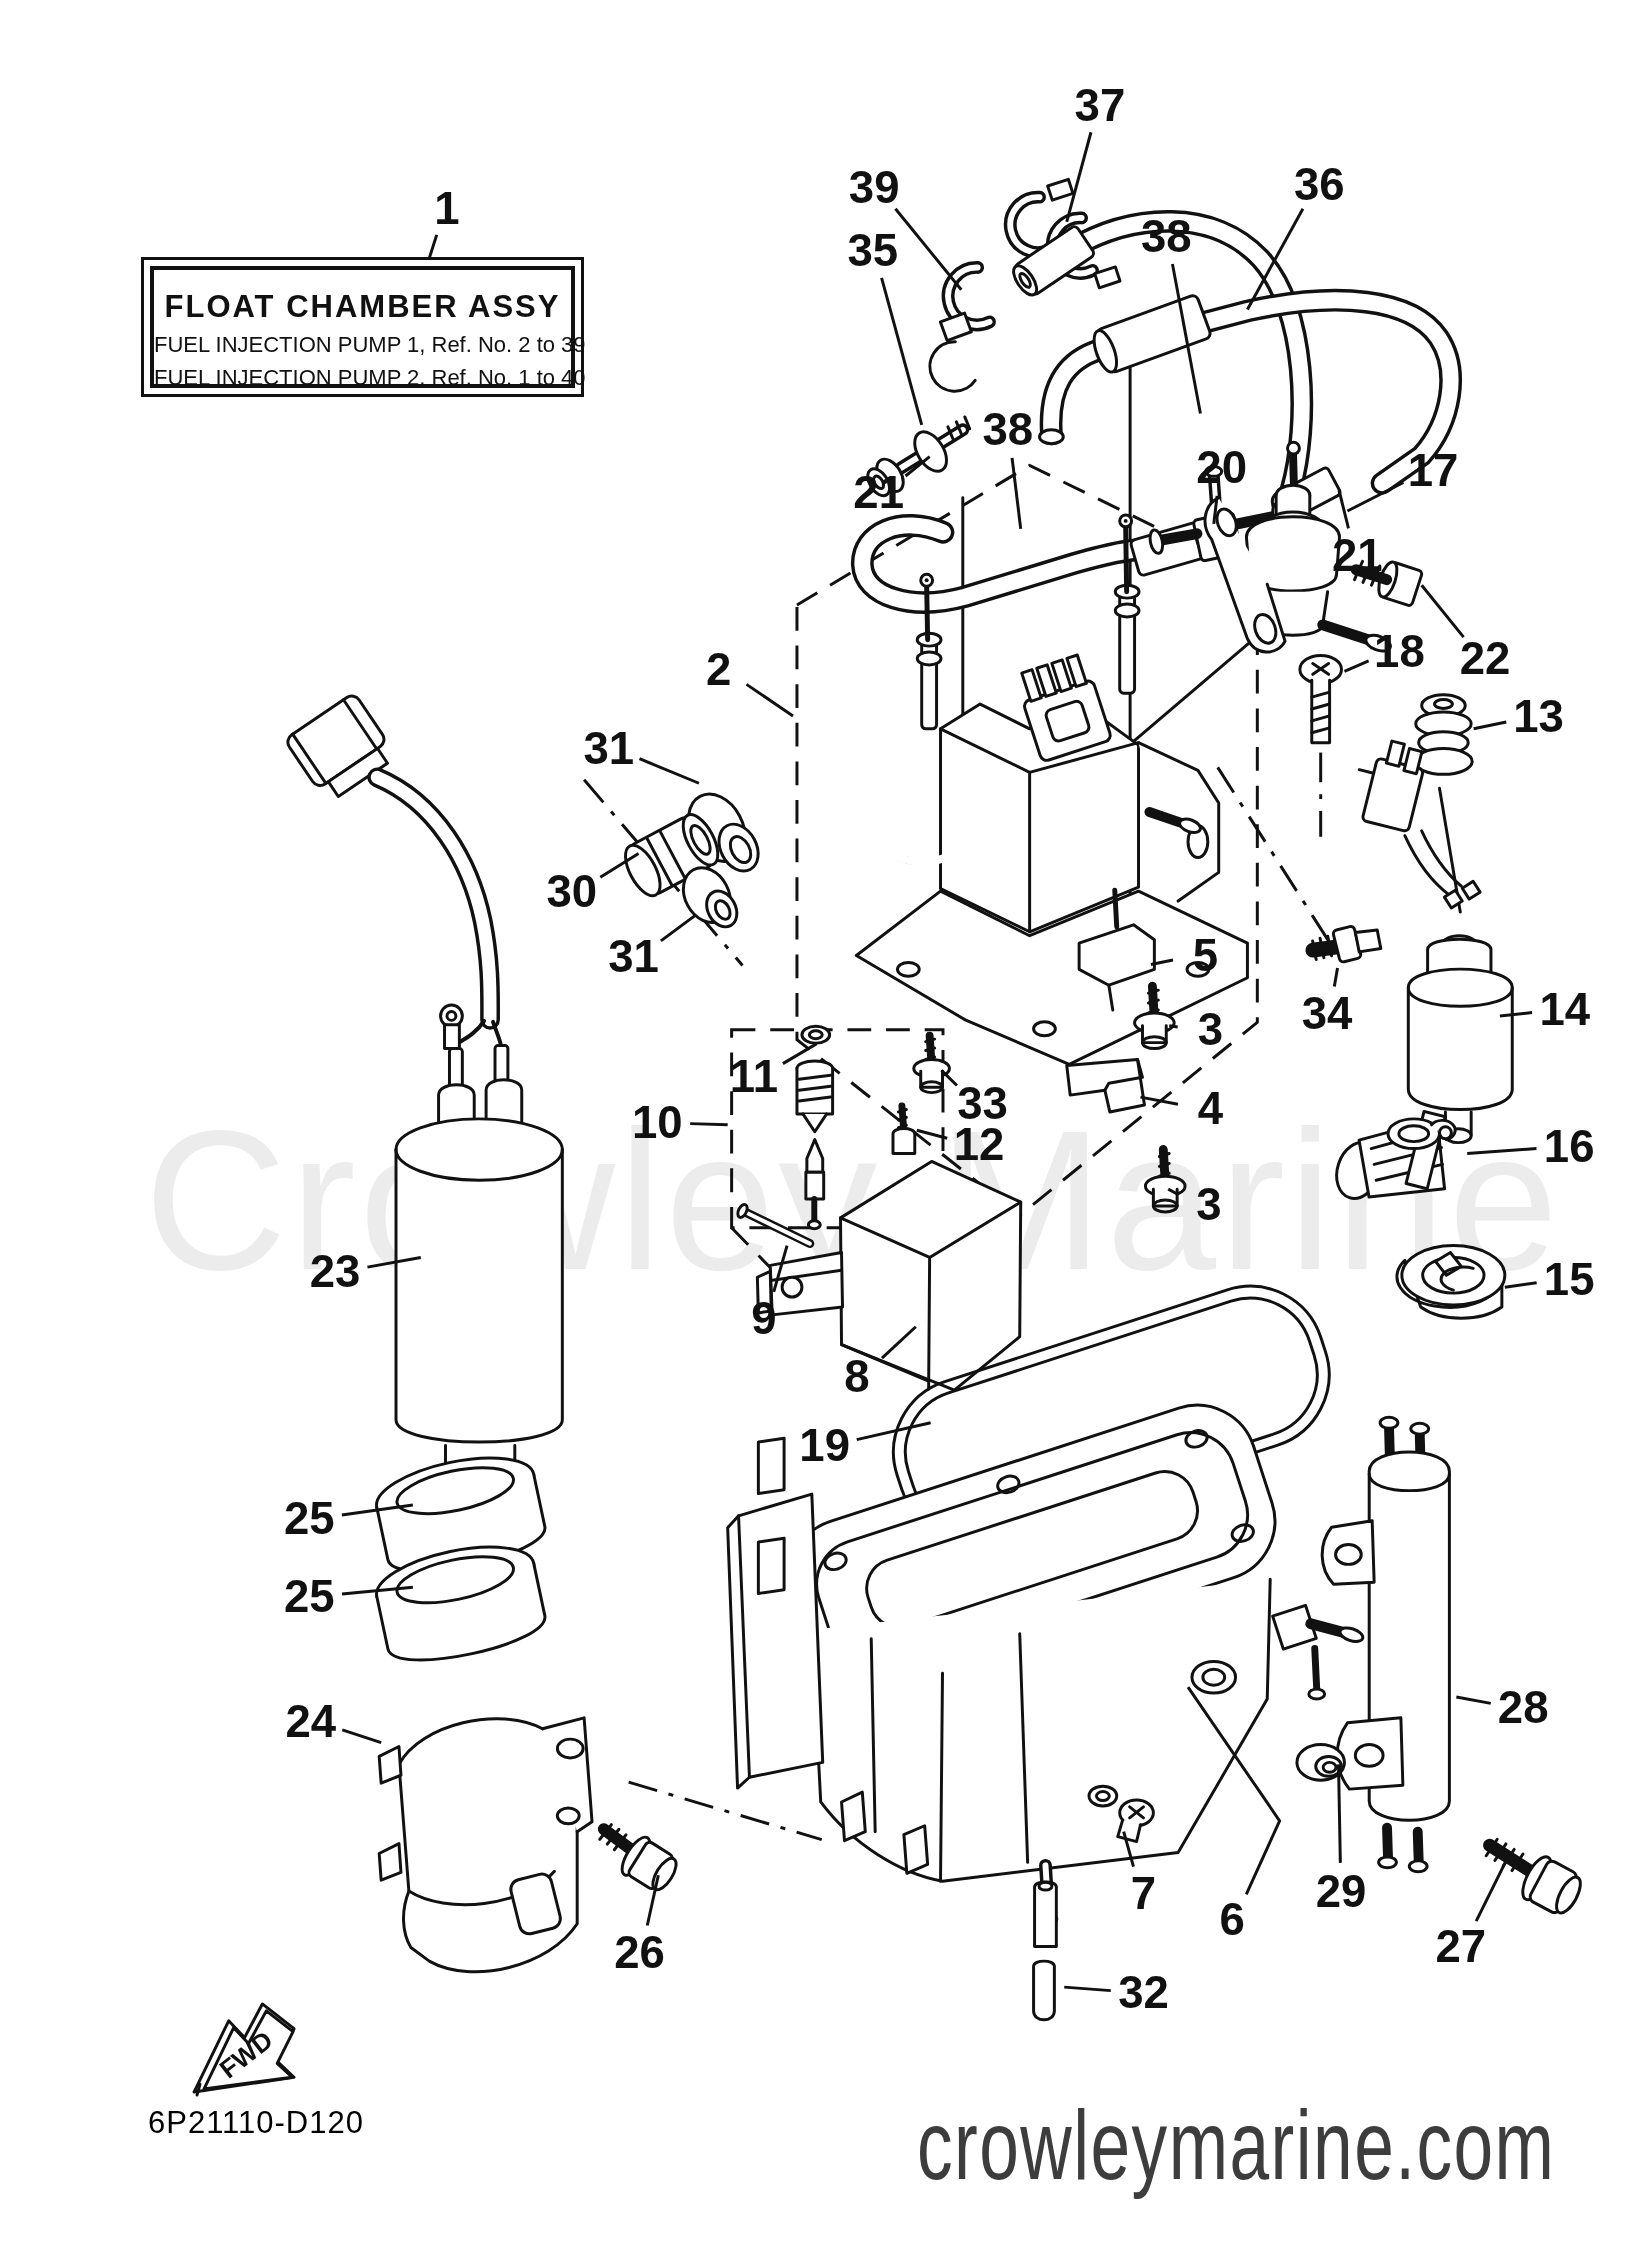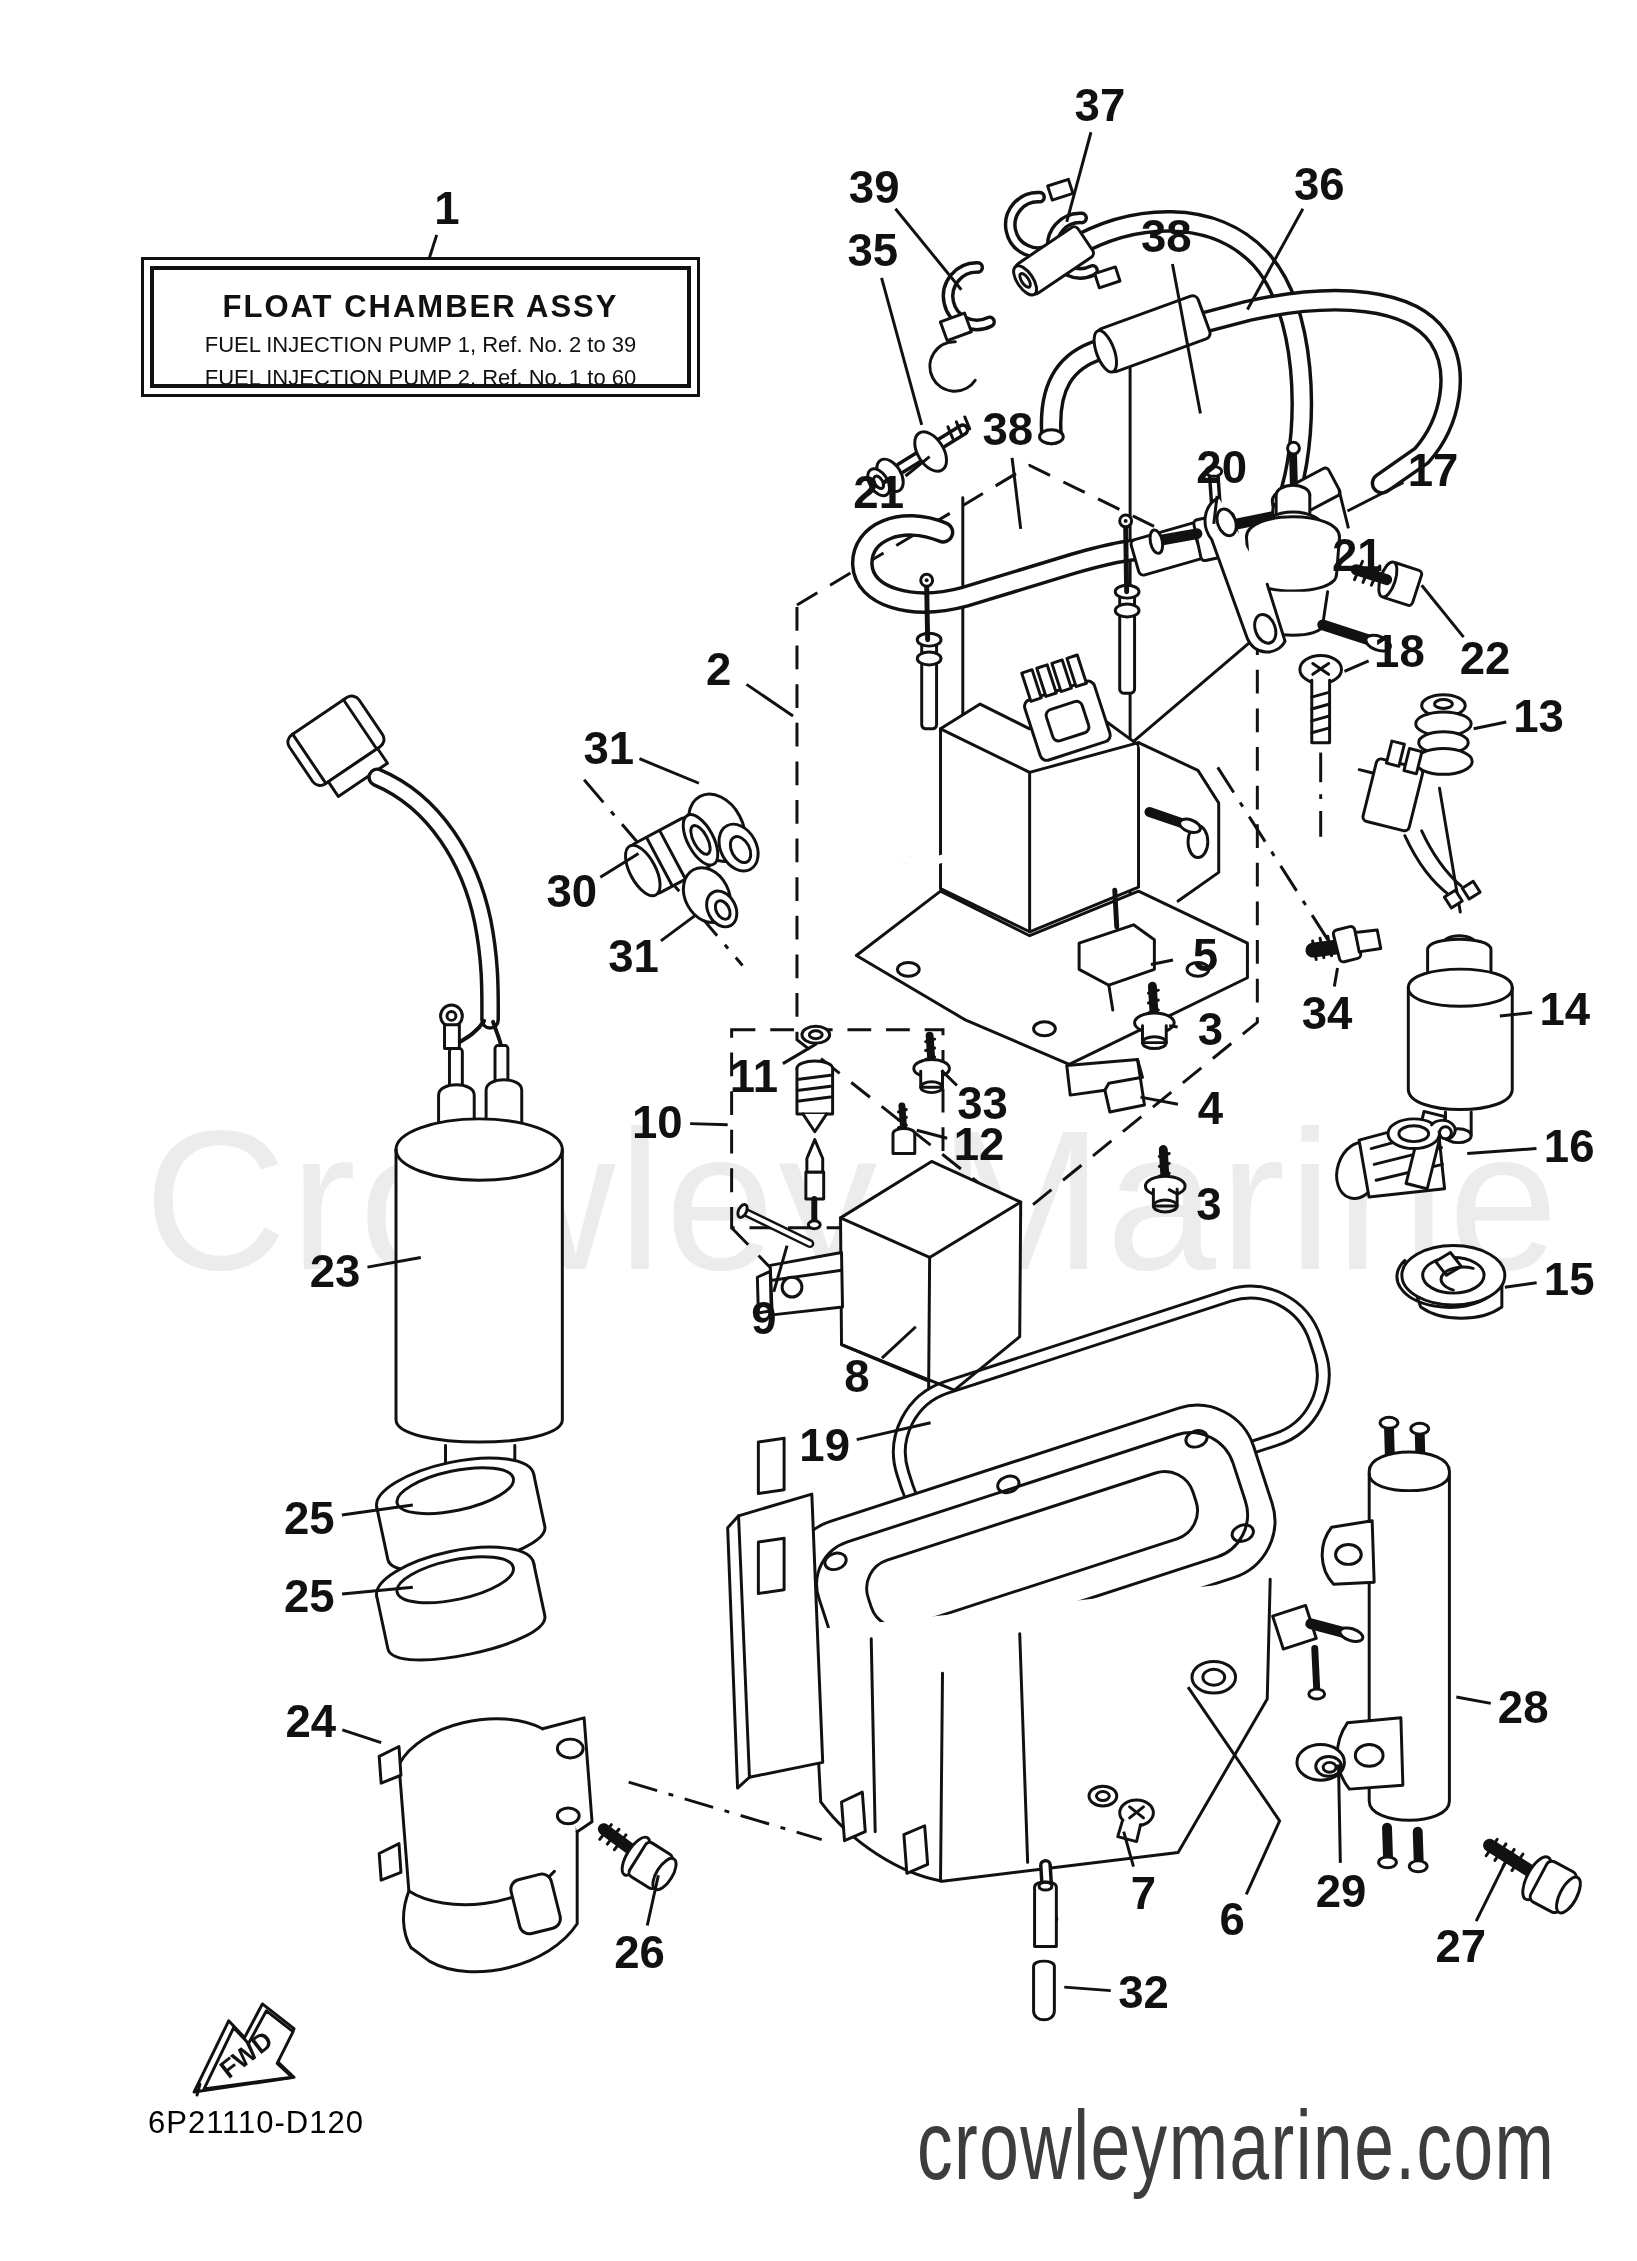--- a/index.html
+++ b/index.html
@@ -21,21 +21,21 @@
   .thk{fill:none;stroke:#111;stroke-width:13;stroke-linecap:round;}
   .tube{fill:none;stroke:#111;stroke-width:46;stroke-linecap:round;}
   .tubein{fill:none;stroke:#fff;stroke-width:32;stroke-linecap:round;}
   .dash{fill:none;stroke:#111;stroke-width:6;stroke-dasharray:48 30;}
   .dashdot{fill:none;stroke:#111;stroke-width:6;stroke-dasharray:60 24 10 24;}
   .leader{stroke:#111;stroke-width:6;fill:none;}
   .callout-text{font-family:"Liberation Sans", sans-serif;font-weight:bold;
     font-size:92px;fill:#111;}
 
   
-  #title-box{position:absolute;left:141px;top:257px;width:559px;height:140px;
+  #title-box{position:absolute;left:141px;top:257px;width:443px;height:140px;
     border:3.5px solid #111;background:#fff;box-sizing:border-box;z-index:5;}
   #title-box-inner{position:absolute;left:6px;top:6px;right:6px;bottom:6px;
     border:4.5px solid #111;box-sizing:border-box;text-align:center;}
   #title-box-inner .tb-title{margin-top:19px;font-size:31px;font-weight:bold;
     letter-spacing:2px;color:#111;}
   #title-box-inner .tb-line{font-size:22px;font-weight:normal;color:#111;
     margin-top:7px;letter-spacing:0px;white-space:nowrap;}
   #title-box-inner .tb-line:first-of-type{margin-top:15px;}
 
   
@@ -606,20 +606,20 @@
       <polyline points="2982.1185051550196,3880.646155120037 3042,3760" class="leader"></polyline>
       <text x="2951" y="3931" class="callout-text" text-anchor="middle" dominant-baseline="central">27</text>
       <polyline points="2243.915990991415,4021.087734883346 2150,4014" class="leader"></polyline>
       <text x="2310" y="4025" class="callout-text" text-anchor="middle" dominant-baseline="central">32</text>
     </svg>
 
   <div id="title-box">
     <div id="title-box-inner">
       <div class="tb-title">FLOAT CHAMBER ASSY</div>
       <div class="tb-line">FUEL INJECTION PUMP 1, Ref. No. 2 to 39</div>
-      <div class="tb-line">FUEL INJECTION PUMP 2, Ref. No. 1 to 60</div>
+      <div class="tb-line">FUEL INJECTION PUMP 2, Ref. No. 1 to 40</div>
     </div>
   </div>
 
   <div id="drawing-code">6P21110-D120</div>
   <div id="site-name">crowleymarine.com</div>
 </div>
 
 
 </body></html>

